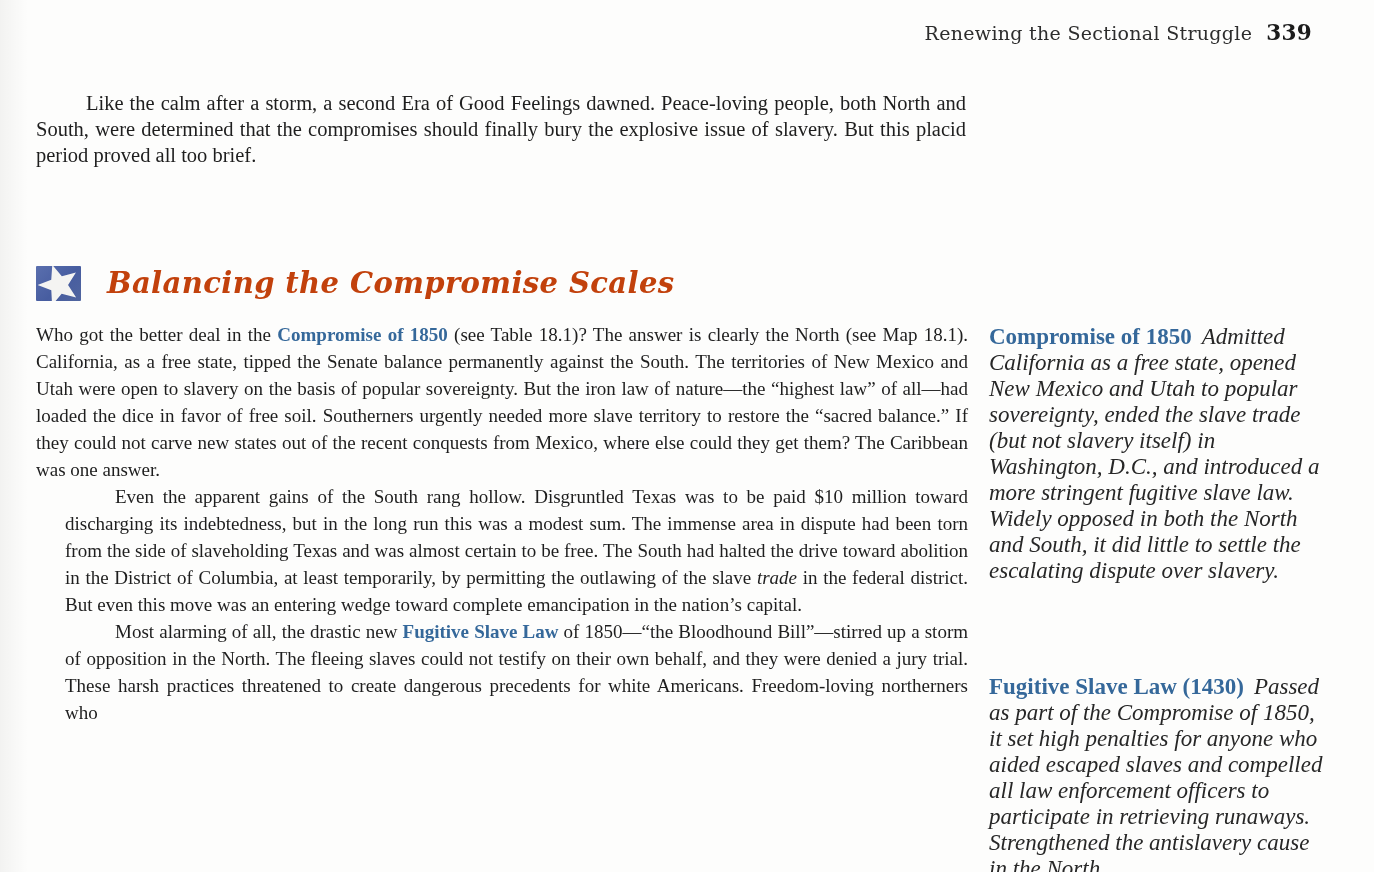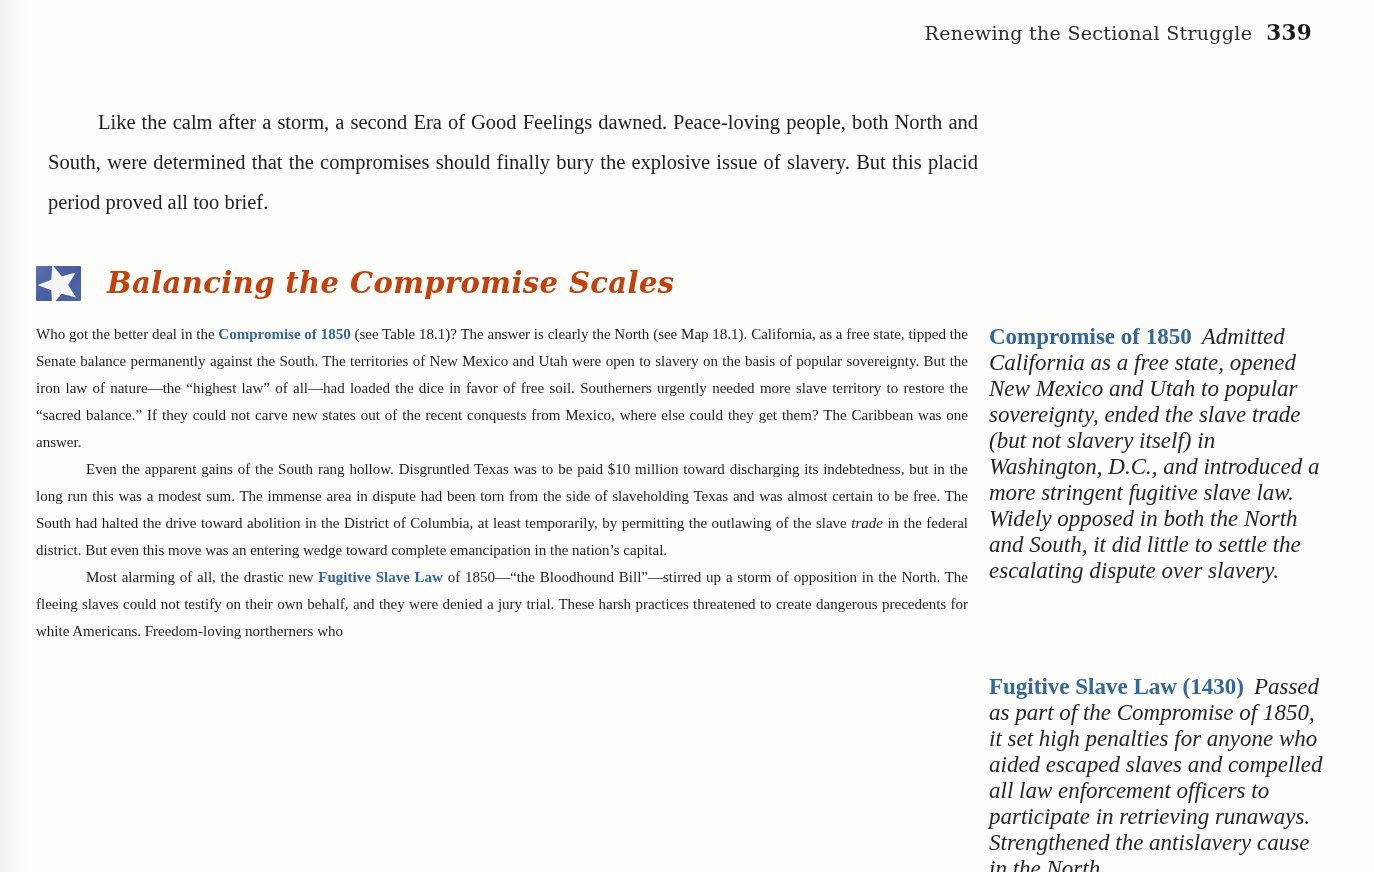--- a/index.html
+++ b/index.html
@@ -36,24 +36,24 @@
     color: #1c1c1c;
   }
 
   
   .intro {
     position: absolute;
     top: 90px;
     left: 36px;
     width: 930px;
     font-size: 20.5px;
-    line-height: 40px;
+    line-height: 26px;
     text-align: justify;
     text-indent: 50px;
-    margin: 12px;
+    margin: 0;
   }
 
   
   .section-heading {
     position: absolute;
     top: 258px;
     left: 36px;
     display: flex;
     align-items: center;
     gap: 18px;
@@ -88,27 +88,27 @@
 
   
   .main-col {
     position: absolute;
     top: 321px;
     left: 36px;
     width: 932px;
   }
   .main-col p {
     margin: 0;
-    font-size: 15px;
+    font-size: 19px;
     line-height: 27px;
     text-align: justify;
     hyphens: auto;
     -webkit-hyphens: auto;
   }
-  .main-col p.indent { text-indent: 50px; }
+  .main-col p.indent { text-indent: 50px; margin-left: 29px; }
   .seg-term {
     font-weight: bold;
     color: #35689a;
   }
   .seg-italic { font-style: italic; }
 
   
   .sidebar {
     position: absolute;
     top: 324px;

